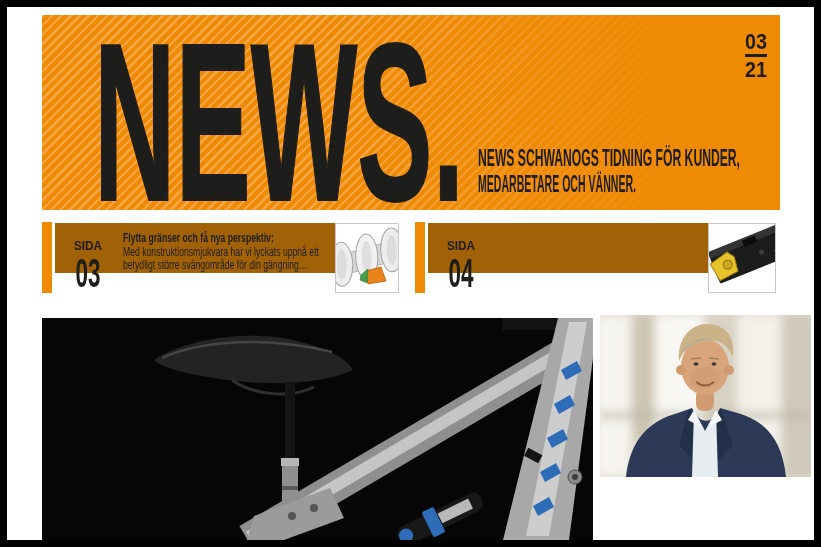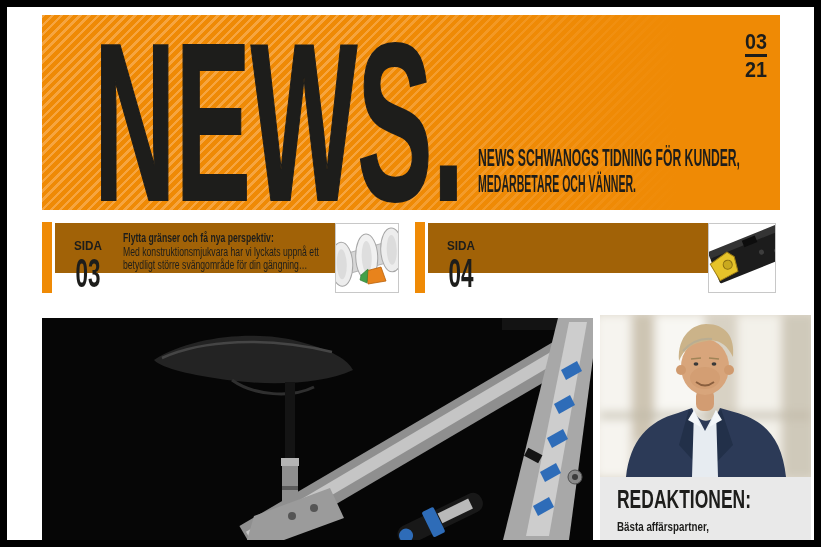--- a/index.html
+++ b/index.html
@@ -204,22 +204,14 @@
       <path d="M79,46 C77,20 94,9 106,9 C126,9 135,22 133,42 C127,30 119,24 107,26 C92,28 84,34 79,46 Z" fill="#cbb389"></path>
       <path d="M83,36 C92,26 102,23 112,24" stroke="#b9ad92" stroke-width="2" fill="none"></path>
       <ellipse cx="96" cy="49" rx="2.4" ry="1.8" fill="#3a3a3a"></ellipse>
       <ellipse cx="114" cy="49" rx="2.4" ry="1.8" fill="#3a3a3a"></ellipse>
       <path d="M91,44 L101,43" stroke="#a08457" stroke-width="1.6"></path>
       <path d="M109,43 L119,44" stroke="#a08457" stroke-width="1.6"></path>
       <path d="M96,67 Q105,74 114,67" stroke="#8a5f3e" stroke-width="1.8" fill="none"></path>
     </svg>
   </figure>
 
-  <section class="editorial">
-    <svg class="ed-head-svg" viewBox="0 0 140 24">
-      <text x="0" y="21" font-size="26" textLength="134" lengthAdjust="spacingAndGlyphs">REDAKTIONEN:</text>
-    </svg>
-    <svg class="ed-sal-svg" viewBox="0 0 100 16">
-      <text x="0" y="12" font-size="13.5" textLength="92" lengthAdjust="spacingAndGlyphs">Bästa affärspartner,</text>
-    </svg>
-  </section>
 
 </div>
 
 </body></html>

